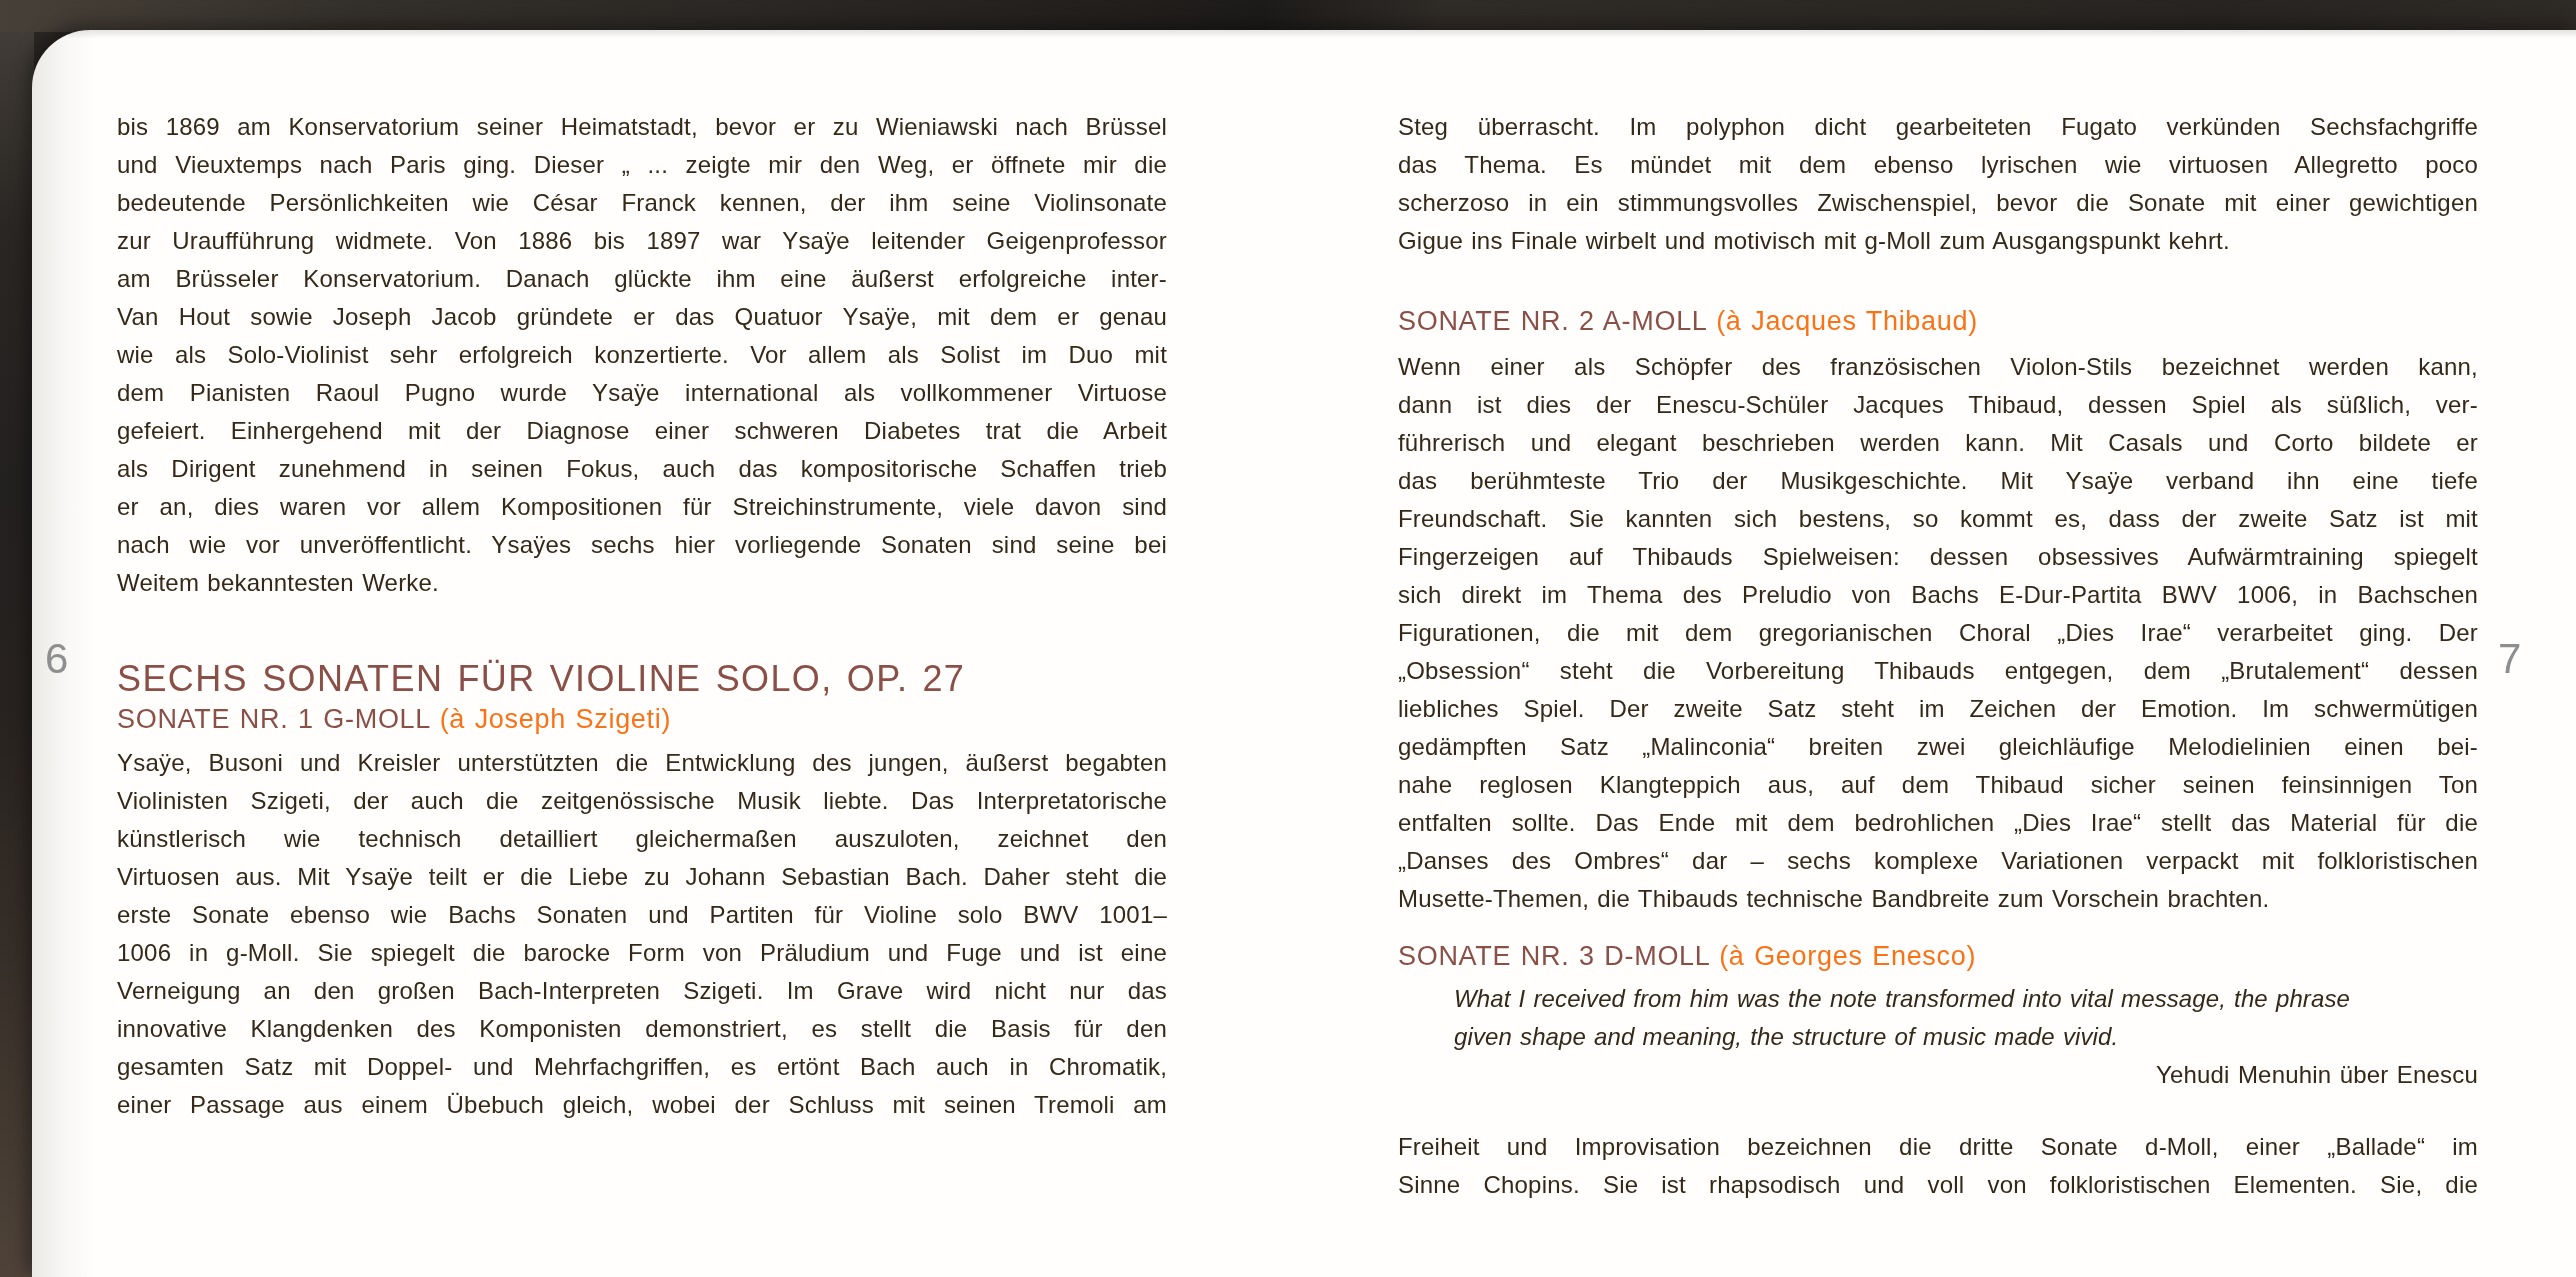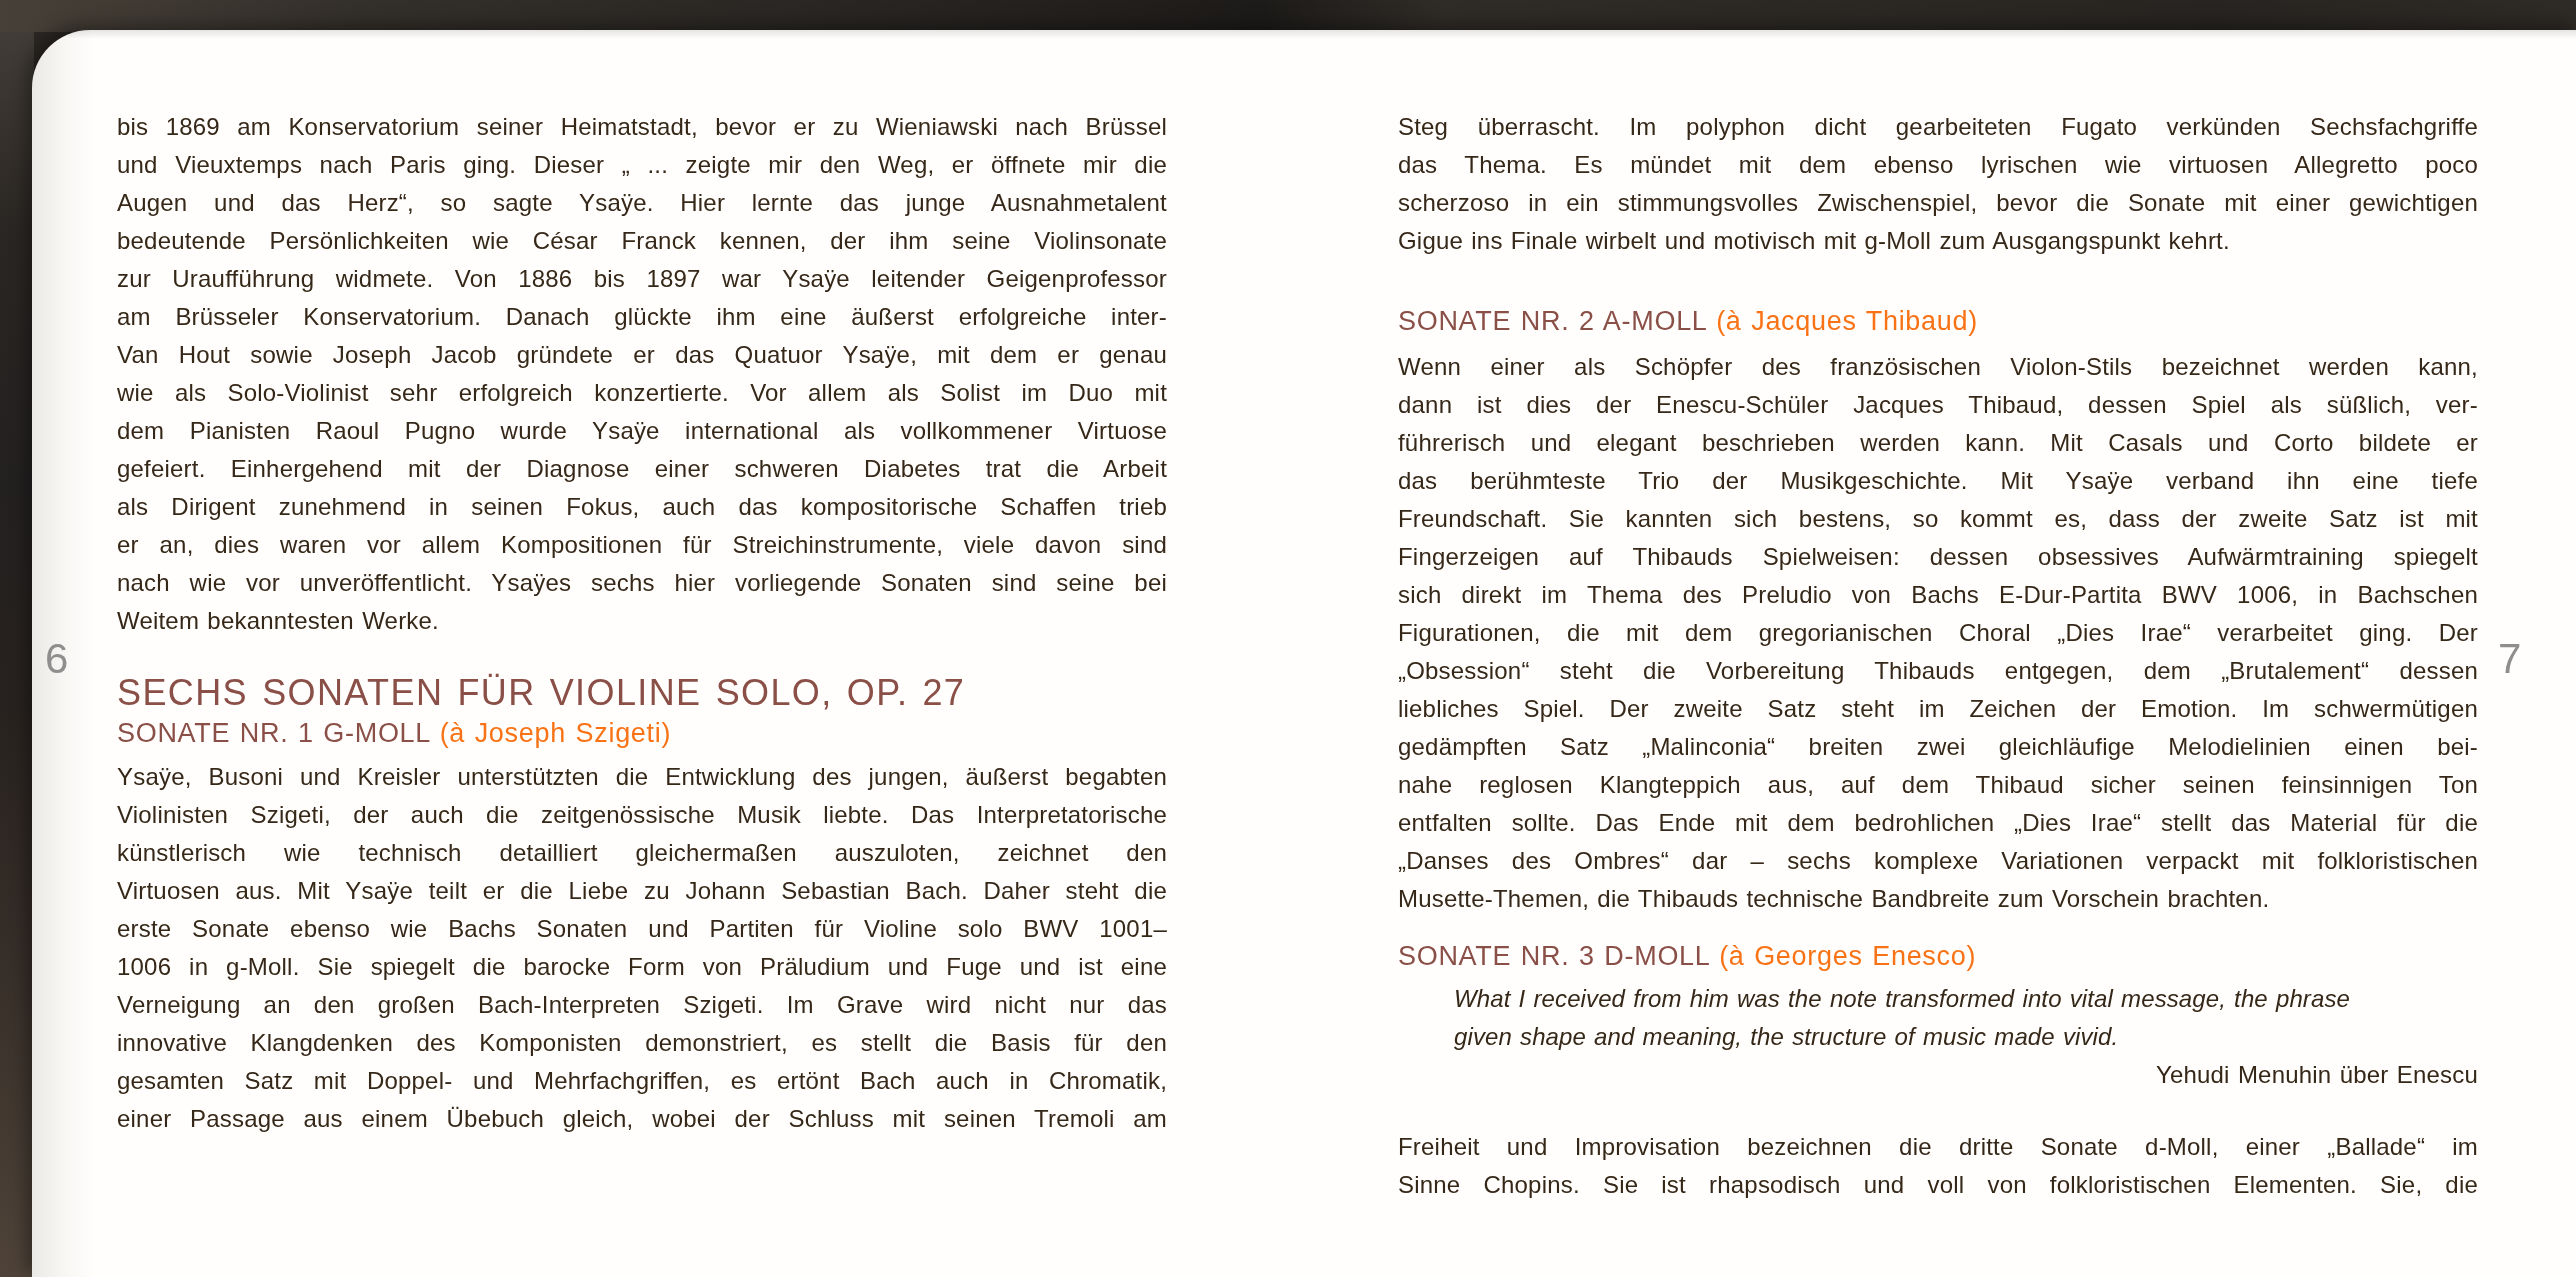--- a/index.html
+++ b/index.html
@@ -43,21 +43,21 @@
   .col{
     position:absolute;top:108px;color:#362818;
     font-size:24px;line-height:38px;letter-spacing:0.2px;word-spacing:1.4px;
   }
   .col-left{left:117px;width:1050px;}
   .col-right{left:1398px;width:1080px;}
   .tline{text-align:justify;text-align-last:justify;white-space:normal;}
   .tline.last{text-align-last:left;}
   .section-heading{
     color:#8a4f47;font-size:36px;line-height:41px;letter-spacing:1.4px;
-    margin-top:32px;word-spacing:2.7px;
+    margin-top:56px;word-spacing:2.7px;
   }
   .sonata-heading{font-size:27px;line-height:40px;letter-spacing:0.7px;}
   .sonata-heading .red{color:#8a4f47;}
   .sonata-heading .dark{color:#f97316;}
   .col-left .para2{margin-top:5.4px;}
   .col-right .sonata2-heading{margin-top:41px;}
   .col-right .para2{margin-top:7.2px;}
   .col-right .sonata3-heading{margin-top:18px;}
   .quote{margin-top:3.6px;}
   .qline{font-style:italic;padding-left:56px;letter-spacing:0.1px;}
@@ -72,21 +72,20 @@
 
 <div class="page"></div>
 
 <div class="pagenum left">6</div>
 <div class="pagenum right">7</div>
 
 <div class="col col-left">
   <div class="para1">
       <div class="tline">bis 1869 am Konservatorium seiner Heimatstadt, bevor er zu Wieniawski nach Brüssel</div>
       <div class="tline">und Vieuxtemps nach Paris ging. Dieser „ ... zeigte mir den Weg, er öffnete mir die</div>
-      <div class="tline">Augen und das Herz“, so sagte Ysaÿe. Hier lernte das junge Ausnahmetalent</div>
       <div class="tline">bedeutende Persönlichkeiten wie César Franck kennen, der ihm seine Violinsonate</div>
       <div class="tline">zur Uraufführung widmete. Von 1886 bis 1897 war Ysaÿe leitender Geigenprofessor</div>
       <div class="tline">am Brüsseler Konservatorium. Danach glückte ihm eine äußerst erfolgreiche inter-</div>
       <div class="tline">Van Hout sowie Joseph Jacob gründete er das Quatuor Ysaÿe, mit dem er genau</div>
       <div class="tline">wie als Solo-Violinist sehr erfolgreich konzertierte. Vor allem als Solist im Duo mit</div>
       <div class="tline">dem Pianisten Raoul Pugno wurde Ysaÿe international als vollkommener Virtuose</div>
       <div class="tline">gefeiert. Einhergehend mit der Diagnose einer schweren Diabetes trat die Arbeit</div>
       <div class="tline">als Dirigent zunehmend in seinen Fokus, auch das kompositorische Schaffen trieb</div>
       <div class="tline">er an, dies waren vor allem Kompositionen für Streichinstrumente, viele davon sind</div>
       <div class="tline">nach wie vor unveröffentlicht. Ysaÿes sechs hier vorliegende Sonaten sind seine bei</div>

